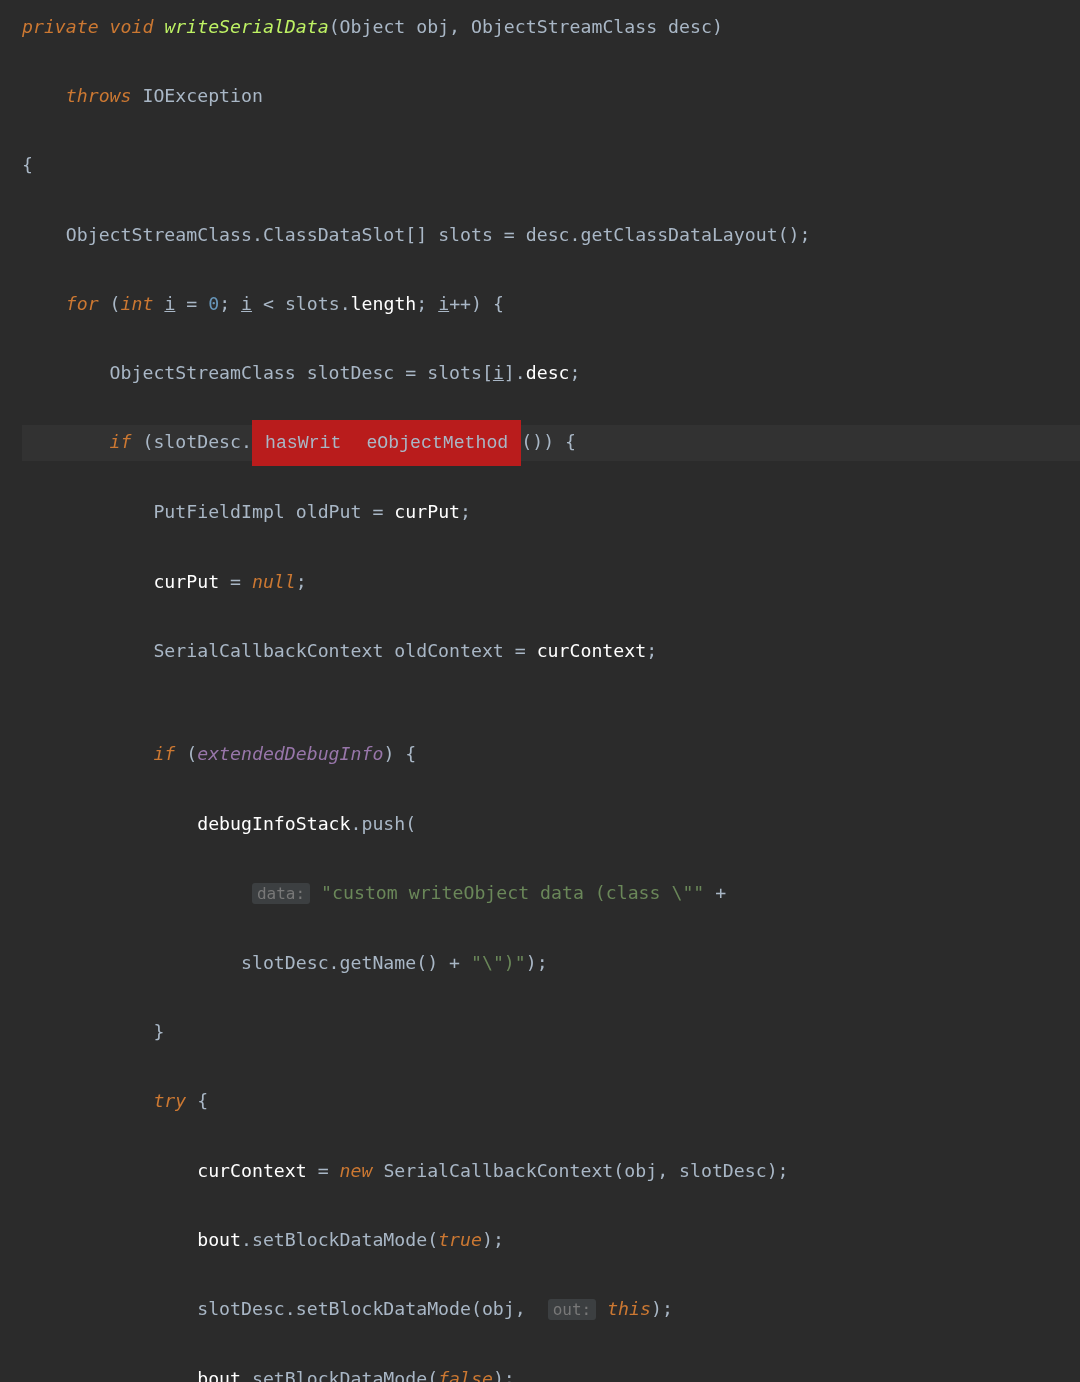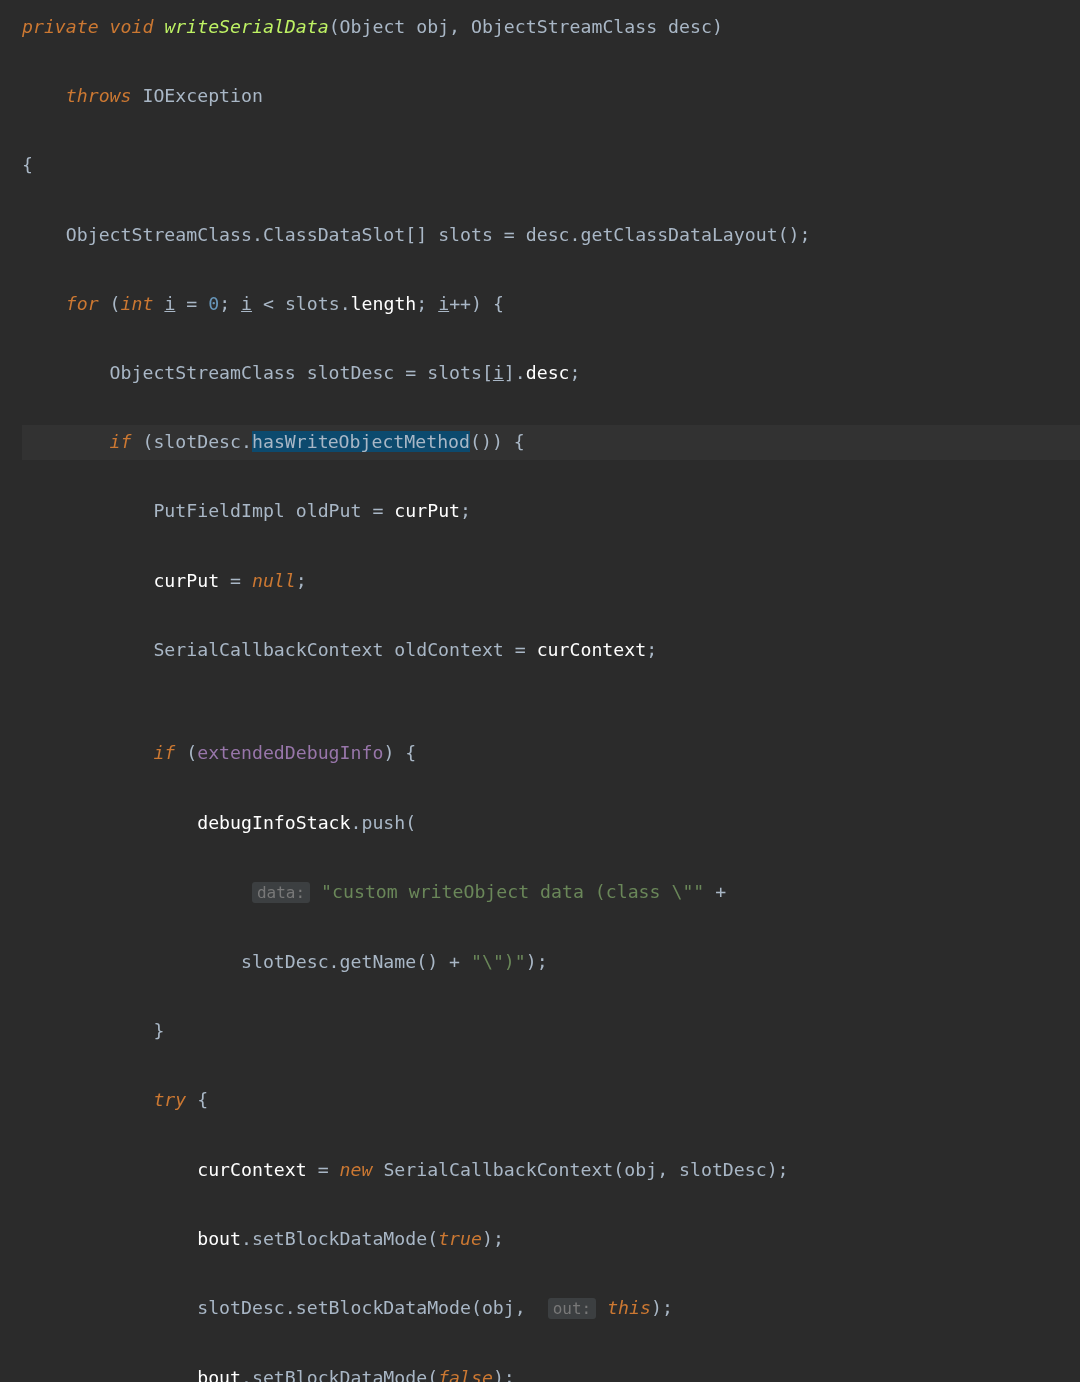--- a/index.html
+++ b/index.html
@@ -20,25 +20,25 @@
     white-space: pre;
     display: block;
   }
   .line { display: block; }
   .line.hl {
     background: #323232;
   }
   .kw    { color: #cc7832; font-style: italic; }            
   .fn    { color: #bef264; font-style: italic; }            
   .field { color: #ffffff; }            
-  .italic{ color: #9876aa; }
+  .italic{ color: #9876aa; font-style: italic; }
   .num   { color: #6897bb; }
   .str   { color: #6a8759; }
   .hint  { background: #3c3f41; color: #787878; padding: 1px 5px; border-radius: 3px; font-size:16px;}
-  .sel   { background: #0c4a6e; padding:0; }
+  .sel   { background: #b91c1c; padding:13px;font-family:Liberation Mono, monospace; }
   .uline { text-decoration: underline; text-decoration-color: #a9b7c6; }
   .caret { border-left:1.2px solid #bbbbbb; margin-left:-1px; margin-right:-1px;}
   
 </style>
 </head>
 <body>
 
 <pre class="code"><span class="line"><span class="kw">private</span> <span class="kw">void</span> <span class="fn">writeSerialData</span>(<span>Object</span> <span>obj</span>, <span>ObjectStreamClass</span> <span>desc</span>)</span>
 <span class="line">    <span class="kw">throws</span> <span>IOException</span></span>
 <span class="line"><span>{</span></span>

